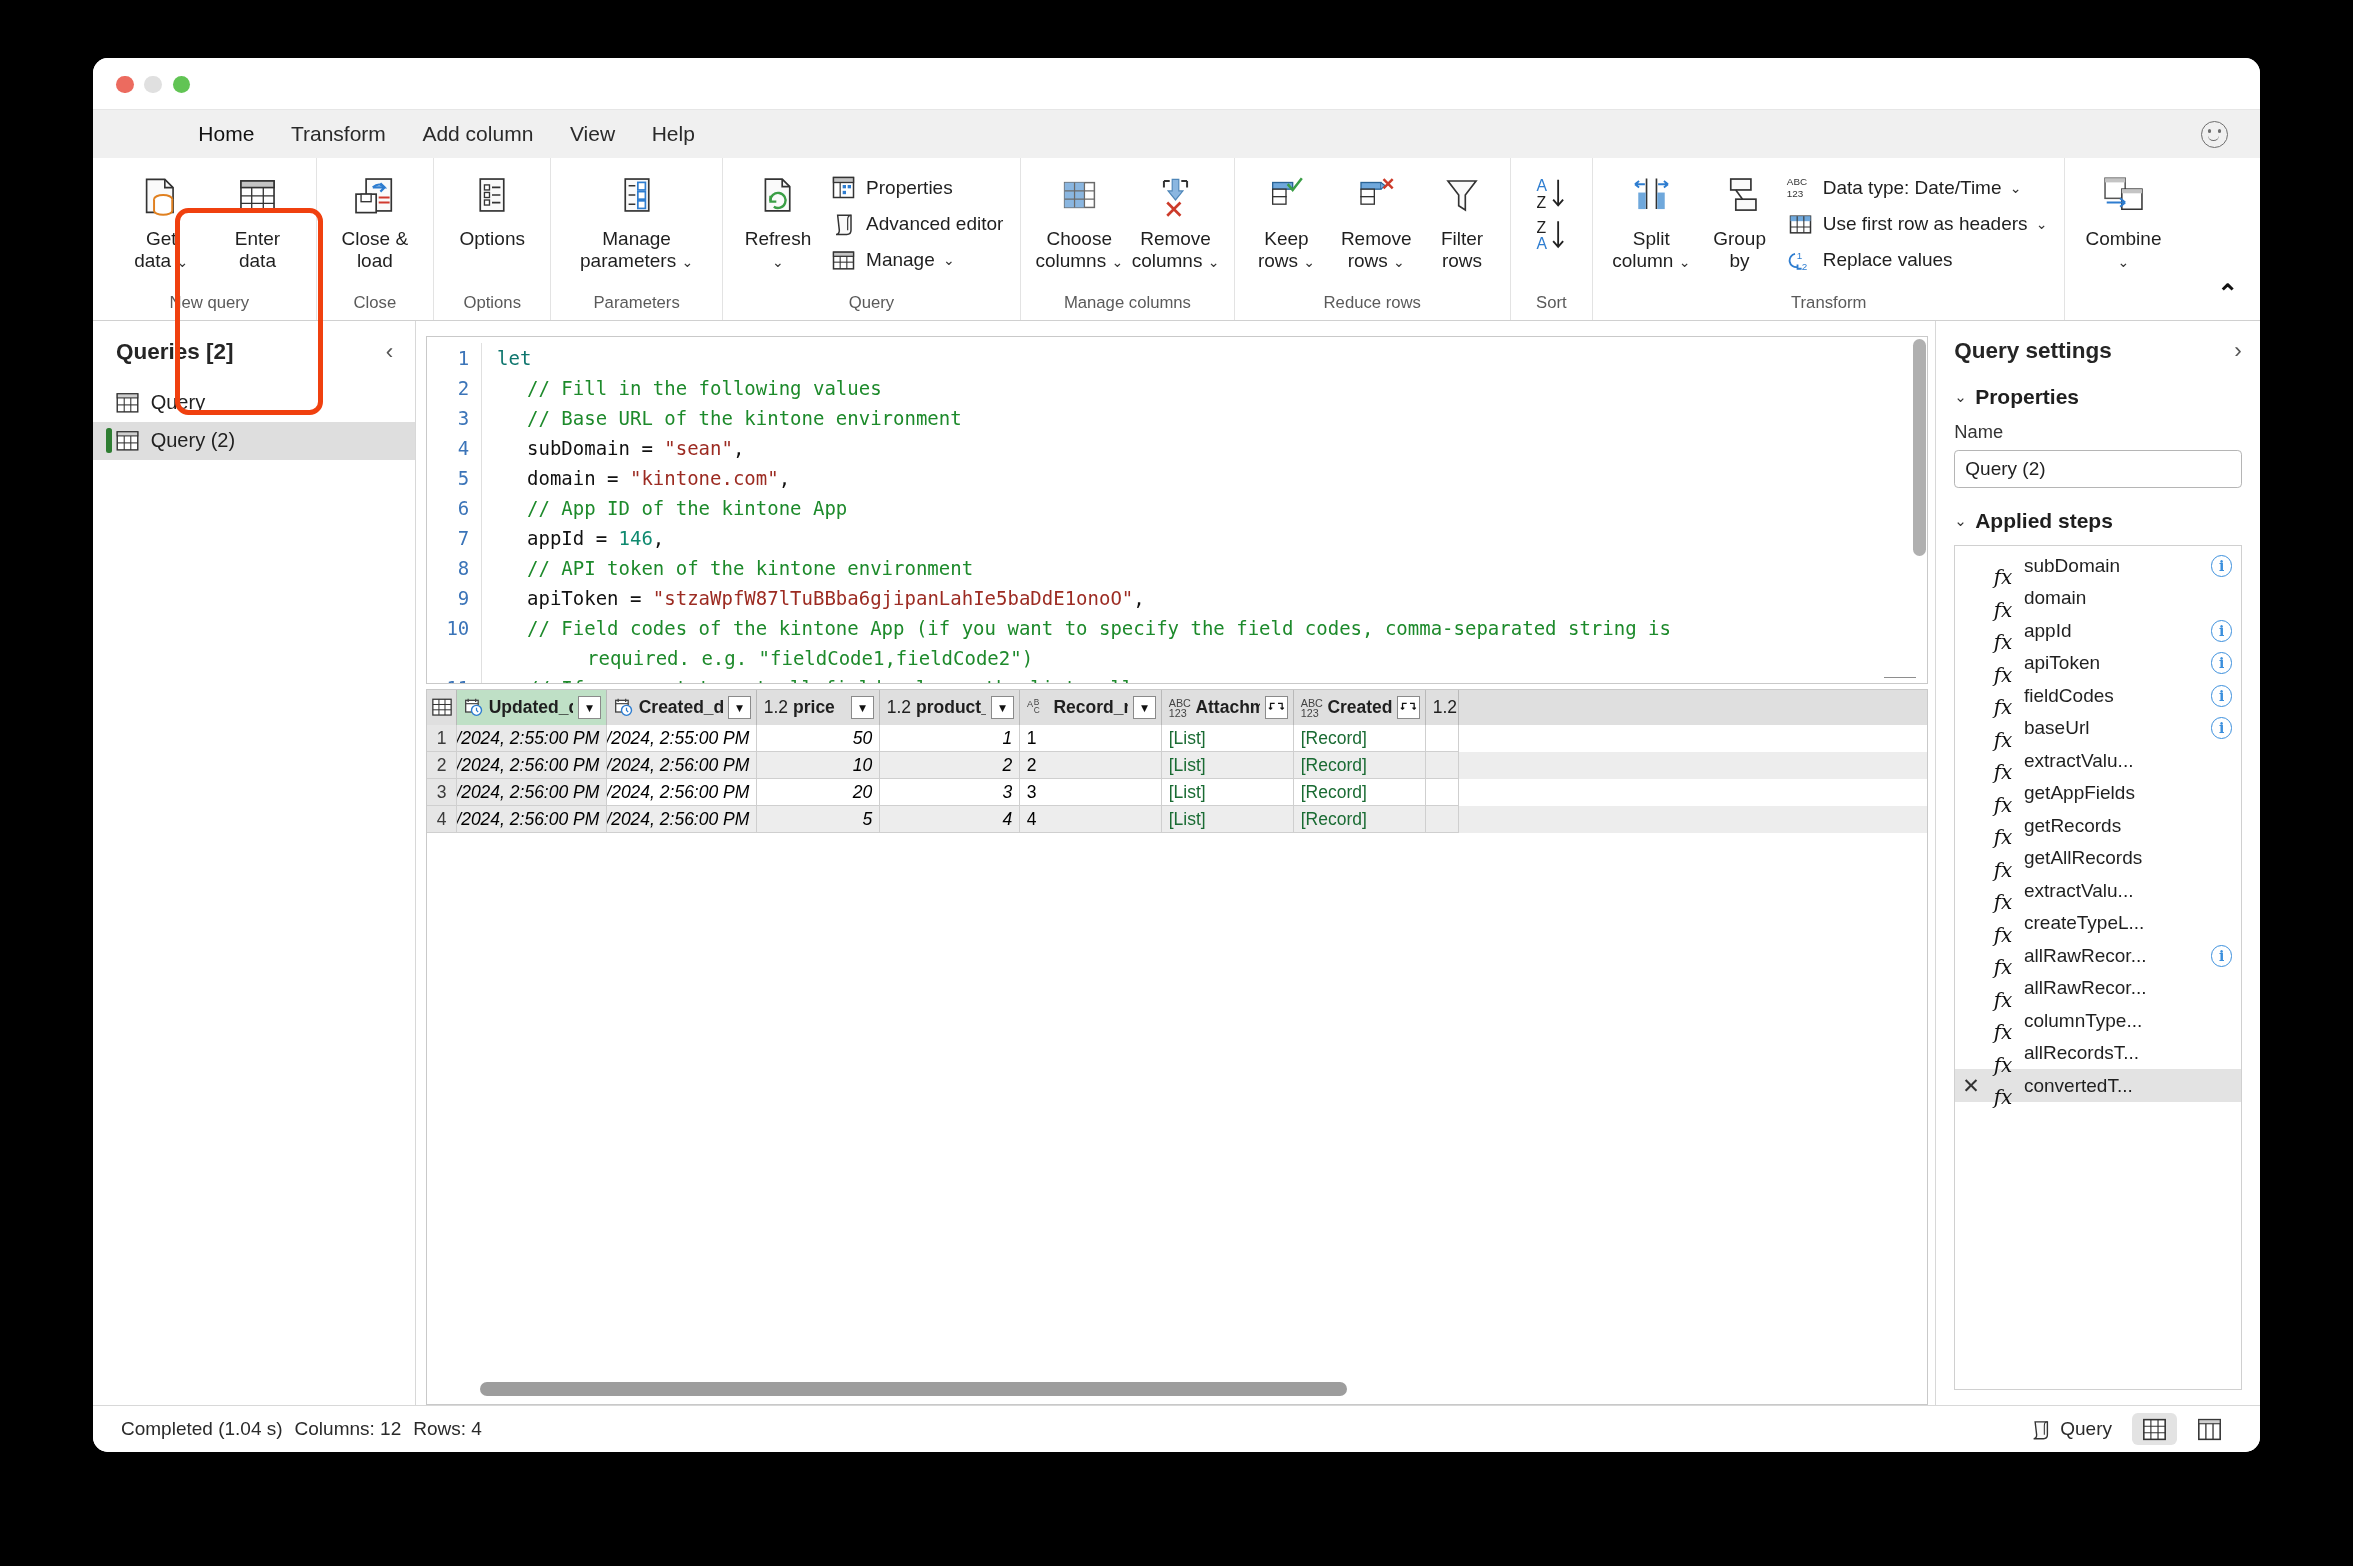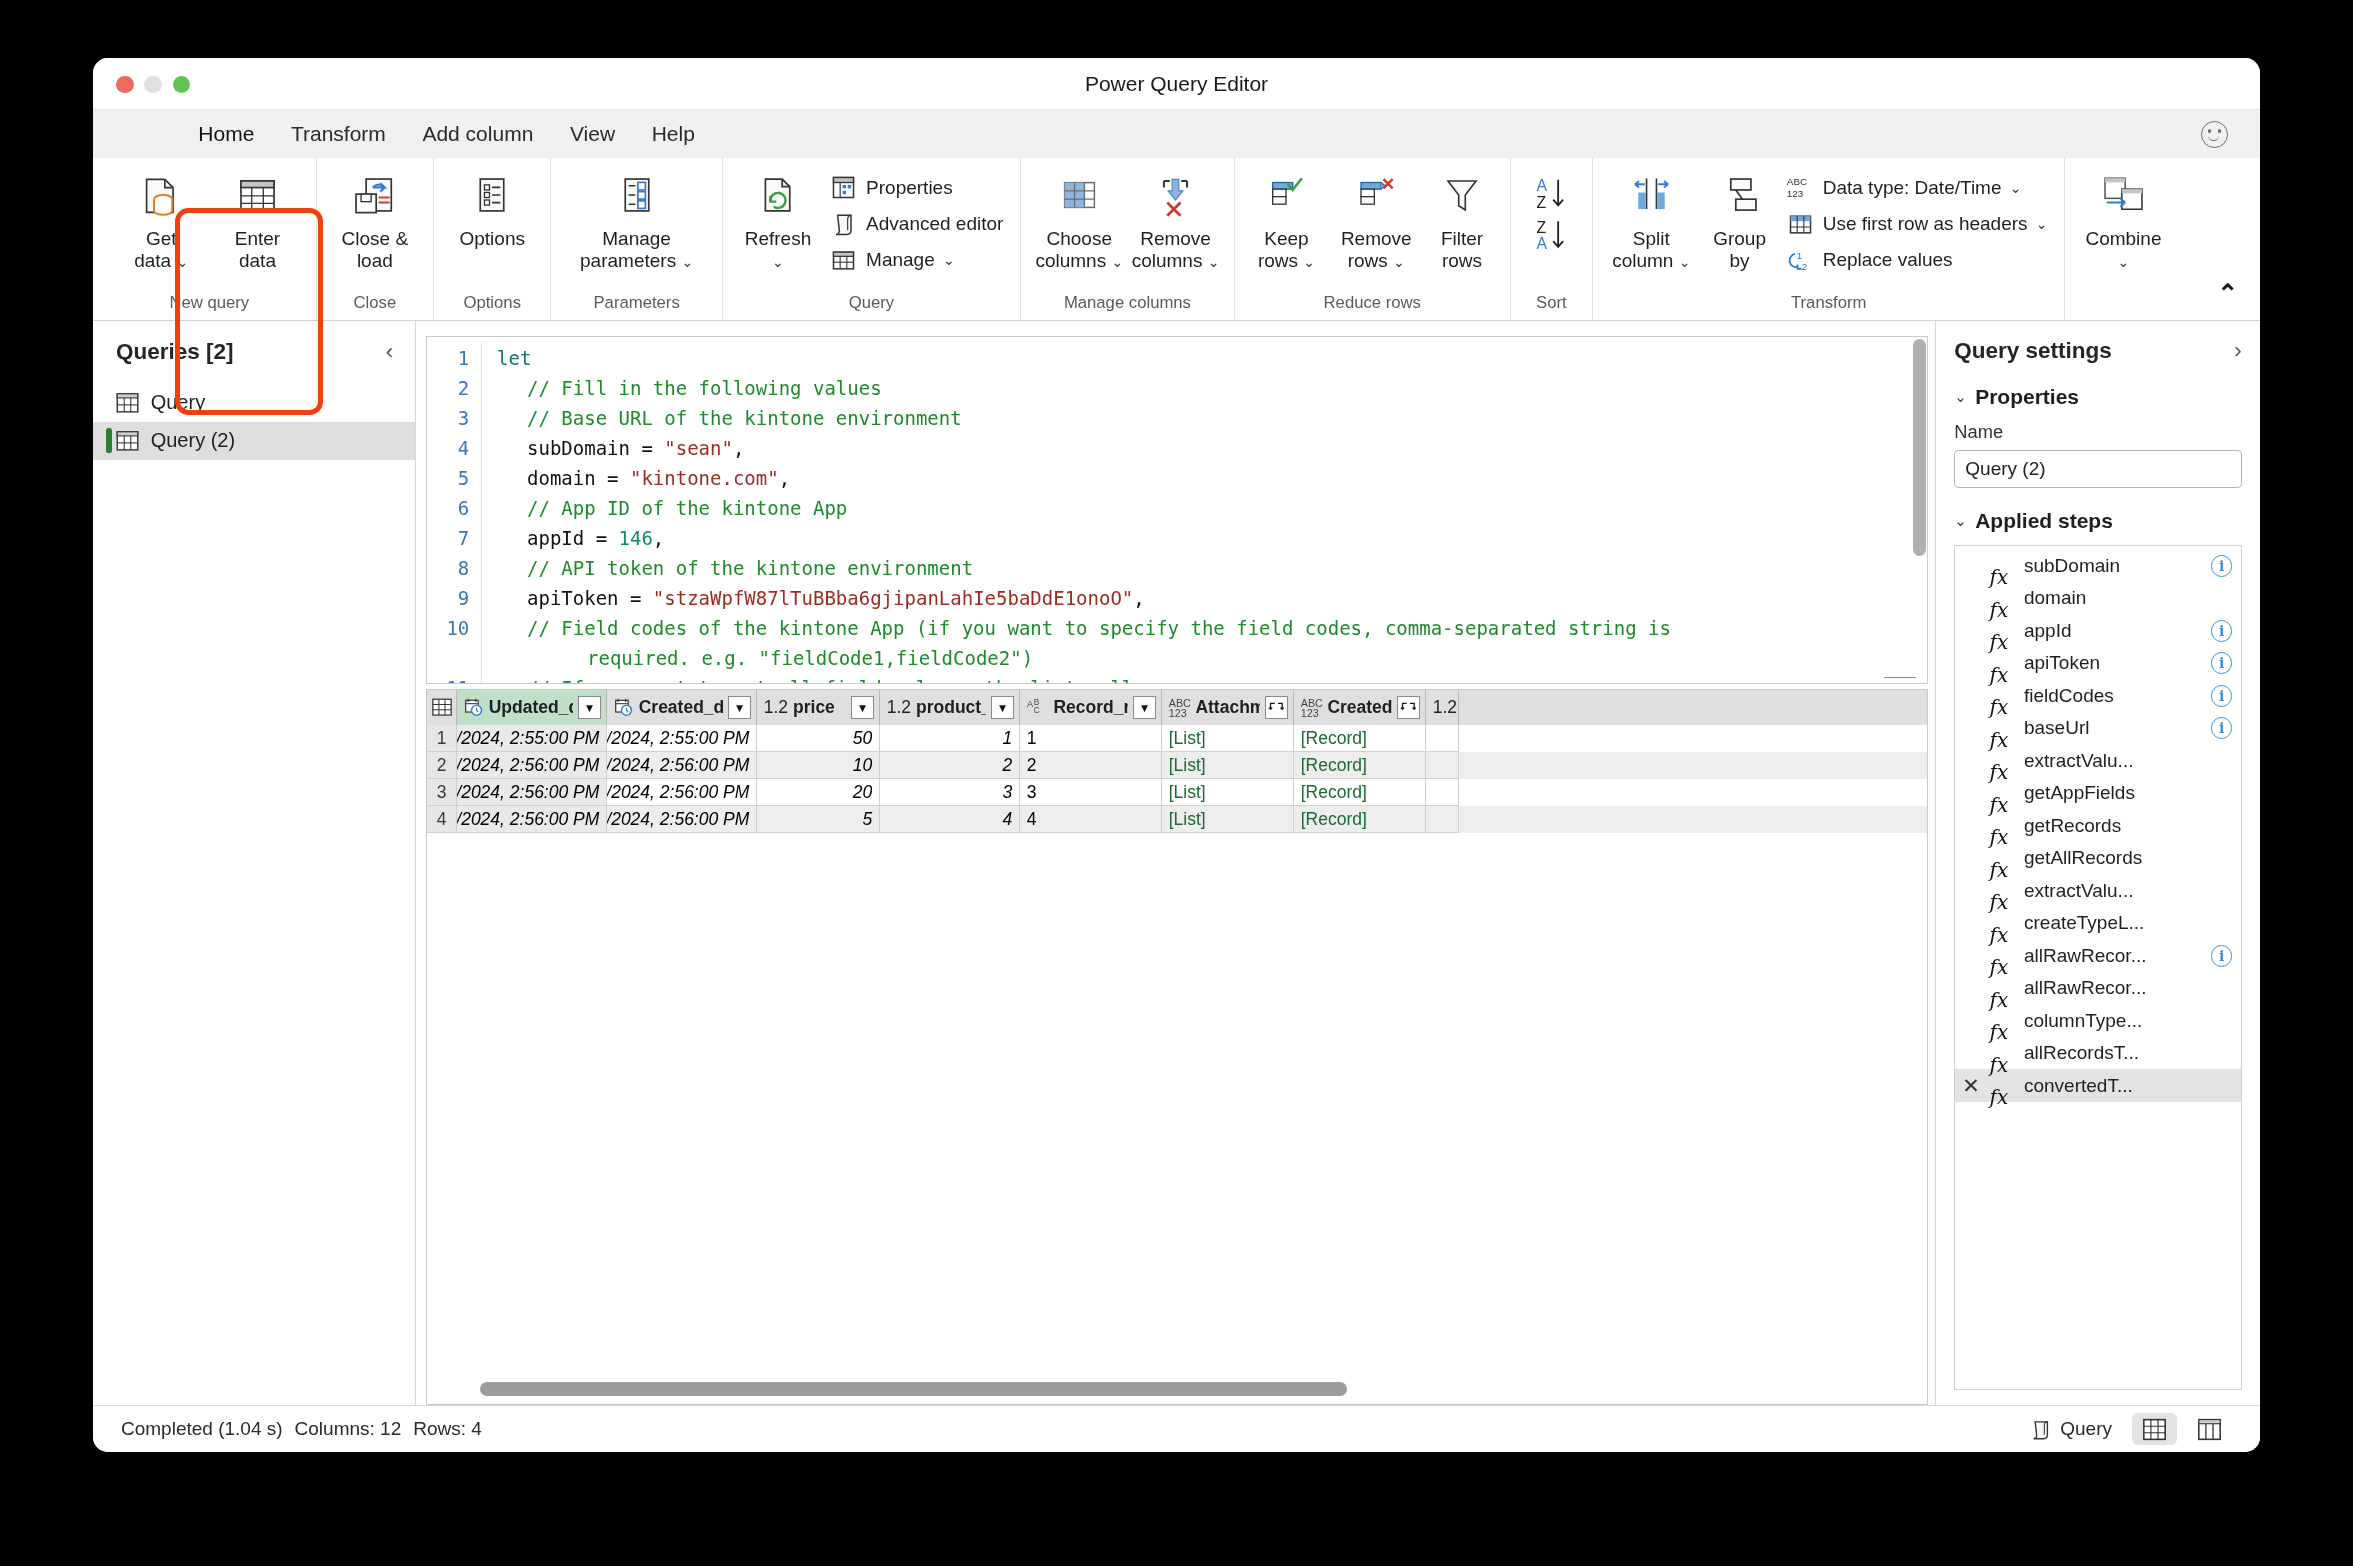--- a/index.html
+++ b/index.html
@@ -279,21 +279,21 @@
     padding-top: 3.3px;
   }
   .step {
     display: flex; align-items: center; gap: 7.5px;
     height: 32.5px; padding: 0 8.3px 0 5px; font-size: 19px; color: #1f1f1f;
   }
   .step.selected { background: #e3e3e3; }
   .step .xmark { width: 21.7px; flex: none; font-size: 21px; color: #333; text-align: center; }
   .step .fx {
     width: 27px; flex: none; font-family: "DejaVu Serif", serif;
-    font-style: italic; font-size: 20px; color: #111; text-align: left; margin-top: 23px;
+    font-style: italic; font-size: 20px; color: #111; text-align: center; margin-top: 23px;
   }
   .step .sname { flex: 1; white-space: nowrap; overflow: hidden; }
   .infoi {
     width: 21.7px; height: 21.7px; border-radius: 50%;
     border: 1.7px solid #3b8fdd; color: #3b8fdd;
     font-size: 14px; font-weight: 700;
     display: flex; align-items: center; justify-content: center;
     flex: none; font-family: "DejaVu Serif", serif;
   }
 
@@ -315,21 +315,20 @@
 <body>
 
 <div class="window">
 
   <div class="titlebar">
     <div class="traffic">
       <div class="dot red"></div>
       <div class="dot yellow"></div>
       <div class="dot green"></div>
     </div>
-    <div class="win-title">Power Query Editor</div>
   </div>
 
   <div class="menubar">
     <div class="menutab active">Home</div>
     <div class="menutab">Transform</div>
     <div class="menutab">Add column</div>
     <div class="menutab">View</div>
     <div class="menutab">Help</div>
     <div class="smiley"></div>
   </div>

